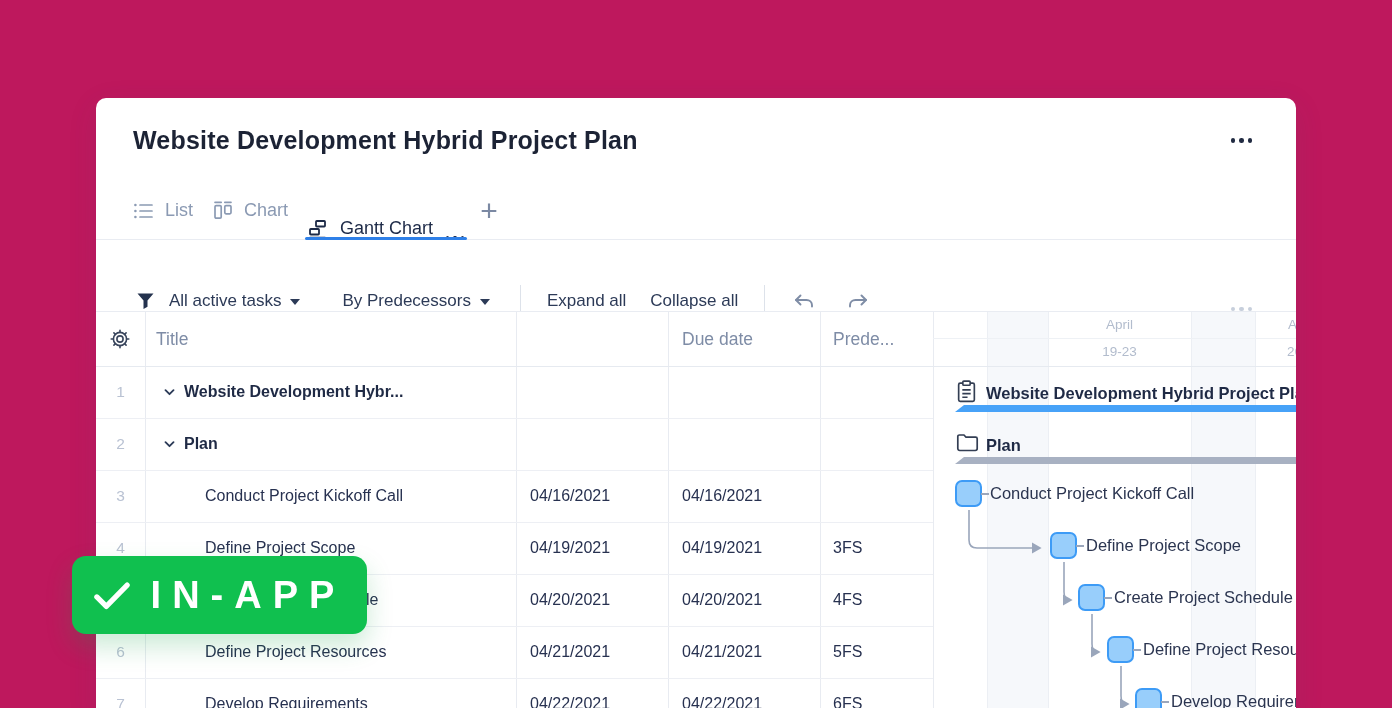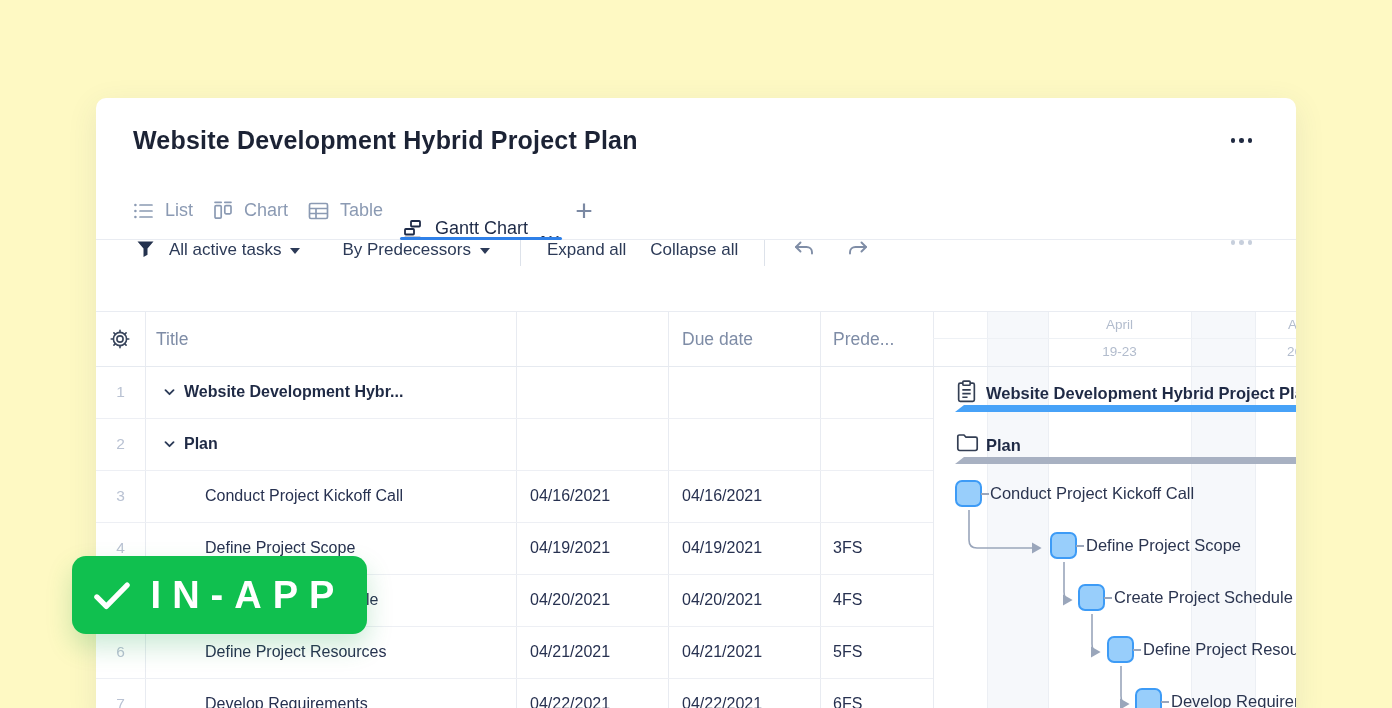--- a/index.html
+++ b/index.html
@@ -1,19 +1,19 @@
 <!DOCTYPE html>
 <html><head>
 <meta charset="utf-8">
 <style>
   * { margin:0; padding:0; box-sizing:border-box; }
   html,body { width:1392px; height:708px; }
   .page {
     position:relative; width:1392px; height:708px;
-    background:#fef9c3; overflow:hidden;
+    background:#be185d; overflow:hidden;
     font-family:"Liberation Sans", sans-serif;
     color:#273150;
   }
   .card {
     position:absolute; left:96px; top:98px; width:1200px; height:622px;
     background:#ffffff; border-radius:10px;
     box-shadow:0 8px 30px rgba(60,80,120,.10);
     overflow:hidden;
   }
   
@@ -37,21 +37,21 @@
   .tab.active { color:#1d2a47;align-items:flex-end; }
   .tab.active::after {
     content:''; position:absolute; left:-3px; right:-3px; bottom:-1px; height:3px;
     background:#2f80e8; border-radius:2px;
   }
   .tab-dots { color:#1d2a47; margin-left:2px; }
   .tab-plus { margin-left:-4px; color:#7b89a3; display:flex; align-items:center;
               font-size:30px; line-height:1; cursor:pointer; font-weight:normal; }
   
   .toolbar {
-    display:flex; align-items:flex-start; height:72px;
+    display:flex; align-items:flex-end; height:72px;
     padding:0 44px 0 40px; border-bottom:1px solid #e9ecf2;
     font-size:17px; color:#2c3a57;
   }
   .tb-filter-icon { display:flex; margin-right:14px; }
   .tb-group { display:flex; align-items:center; gap:9px; cursor:pointer; white-space:nowrap; }
   .caret { width:0; height:0; border-left:5px solid transparent; border-right:5px solid transparent;
            border-top:6px solid #2c3a57; margin-top:2px; }
   .mr42 { margin-right:42px; } .mr30 { margin-right:30px; } .mr26 { margin-right:26px; } .mr14 { margin-right:24px; } .mr28 { margin-right:28px; }
   .sep { width:1px; height:26px; background:#dde2ea; }
   .tb-btn { cursor:pointer; white-space:nowrap; }
@@ -131,29 +131,20 @@
       <div class="tab">
         <span class="ticon">
           <svg width="20" height="19" viewBox="0 0 20 19" fill="none" stroke="#8b9ab3" stroke-width="1.7">
             <path d="M2 1.3 H8.2 M11.8 1.3 H18" stroke-linecap="round"></path>
             <rect x="2" y="4.6" width="6.2" height="12.6" rx="1.2"></rect>
             <rect x="11.8" y="4.6" width="6.2" height="8.2" rx="1.2"></rect>
           </svg>
         </span>
         <span>Chart</span>
       </div>
-      <div class="tab">
-        <span class="ticon">
-          <svg width="21" height="18" viewBox="0 0 21 18" fill="none" stroke="#8b9ab3" stroke-width="1.7">
-            <rect x="1.5" y="1.5" width="18" height="15" rx="1.5"></rect>
-            <path d="M1.5 6.5 H19.5 M1.5 11.5 H19.5 M8 6.5 V16.5"></path>
-          </svg>
-        </span>
-        <span>Table</span>
-      </div>
       <div class="tab active">
         <span class="ticon">
           <svg width="21" height="20" viewBox="0 0 21 20" fill="none" stroke="#1d2a47" stroke-width="1.8">
             <rect x="8" y="2" width="9" height="5.5" rx="0.8"></rect>
             <rect x="2" y="10" width="9" height="5.5" rx="0.8"></rect>
             <path d="M2 18.6 H17" stroke-linecap="round"></path>
           </svg>
         </span>
         <span>Gantt Chart</span>
         <span class="dots small tab-dots">

